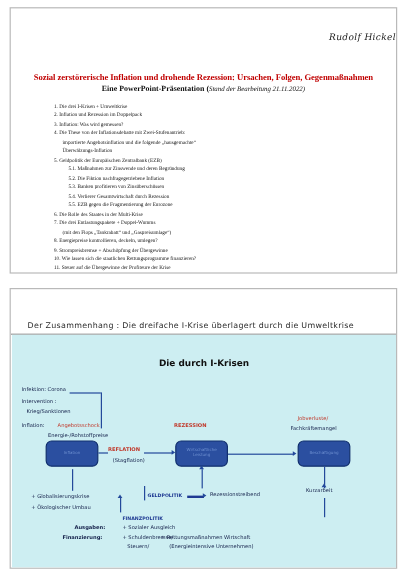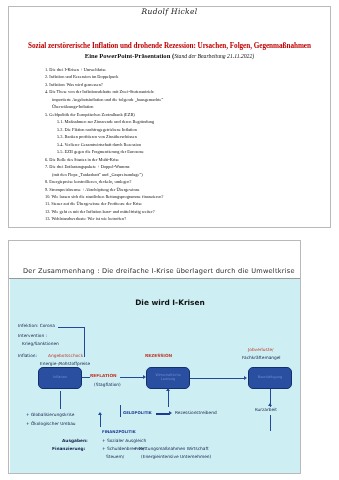--- a/index.html
+++ b/index.html
@@ -27,21 +27,22 @@
     left: 8px;
     top: 6px;
     width: 323px;
     height: 222px;
     background: #ffffff;
     border: 1px solid #b9b9b9;
     box-sizing: border-box;
     overflow: hidden;
   }
   .author {
-    text-align: center;
+    text-align: right;
+    margin-top: 19px;
     font-family: "DejaVu Serif", serif;
     font-style: italic;
     font-size: 7.5px;
     color: #1a1a1a;
     letter-spacing: .3px;
   }
   .title-red {
     margin-top: 26px;
     text-align: center;
     color: #c00000;
@@ -72,21 +73,21 @@
   }
   .toc-item { white-space: nowrap; }
   .toc-item.sub { padding-left: 12px; }
   .toc-item.cont { padding-left: 7px; }
 
   
   .slide2 {
     position: absolute;
     left: 8px;
     top: 240px;
-    width: 293px;
+    width: 323px;
     height: 234px;
     background: #ffffff;
     border: 1px solid #b9b9b9;
     box-sizing: border-box;
     overflow: hidden;
   }
   .s2-title {
     position: absolute;
     left: 14px;
     top: 26px;
@@ -218,21 +219,21 @@
       </div>
   </div>
 
   <div class="slide2">
 
     <div class="s2-title">Der Zusammenhang : Die dreifache I-Krise überlagert durch die Umweltkrise</div>
     <div class="s2-rule"></div>
 
     <div class="canvas">
 
-      <div class="c-title">Die wird I-Krisen</div>
+      <div class="c-title">Die durch I-Krisen</div>
 
       <div class="lbl dark" style="left:8px; top:44px;">Infektion: Corona</div>
       <div class="lbl dark" style="left:8px; top:54px;">Intervention :</div>
       <div class="lbl dark" style="left:12px; top:62px;">Krieg/Sanktionen</div>
 
       <div class="lbl dark" style="left:8px; top:74px;">Inflation:</div>
       <div class="lbl red" style="left:38px; top:74px;">Angebotsschock</div>
       <div class="lbl dark" style="left:30px; top:82px;">Energie-/Rohstoffpreise</div>
 
       <div class="vline" style="left:74px; top:48px; height:30px;"></div>

